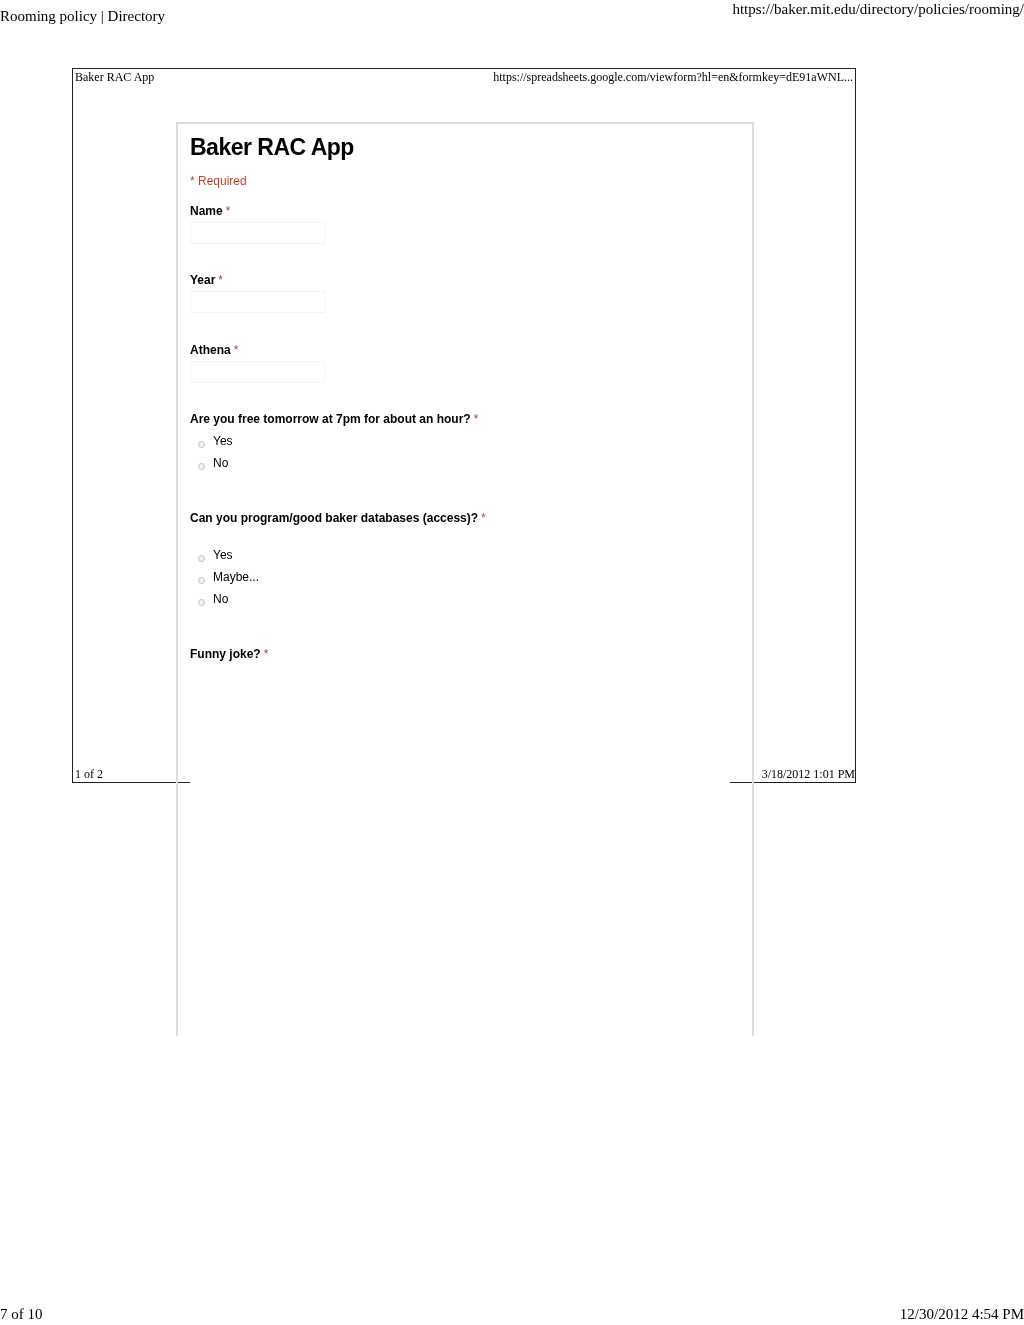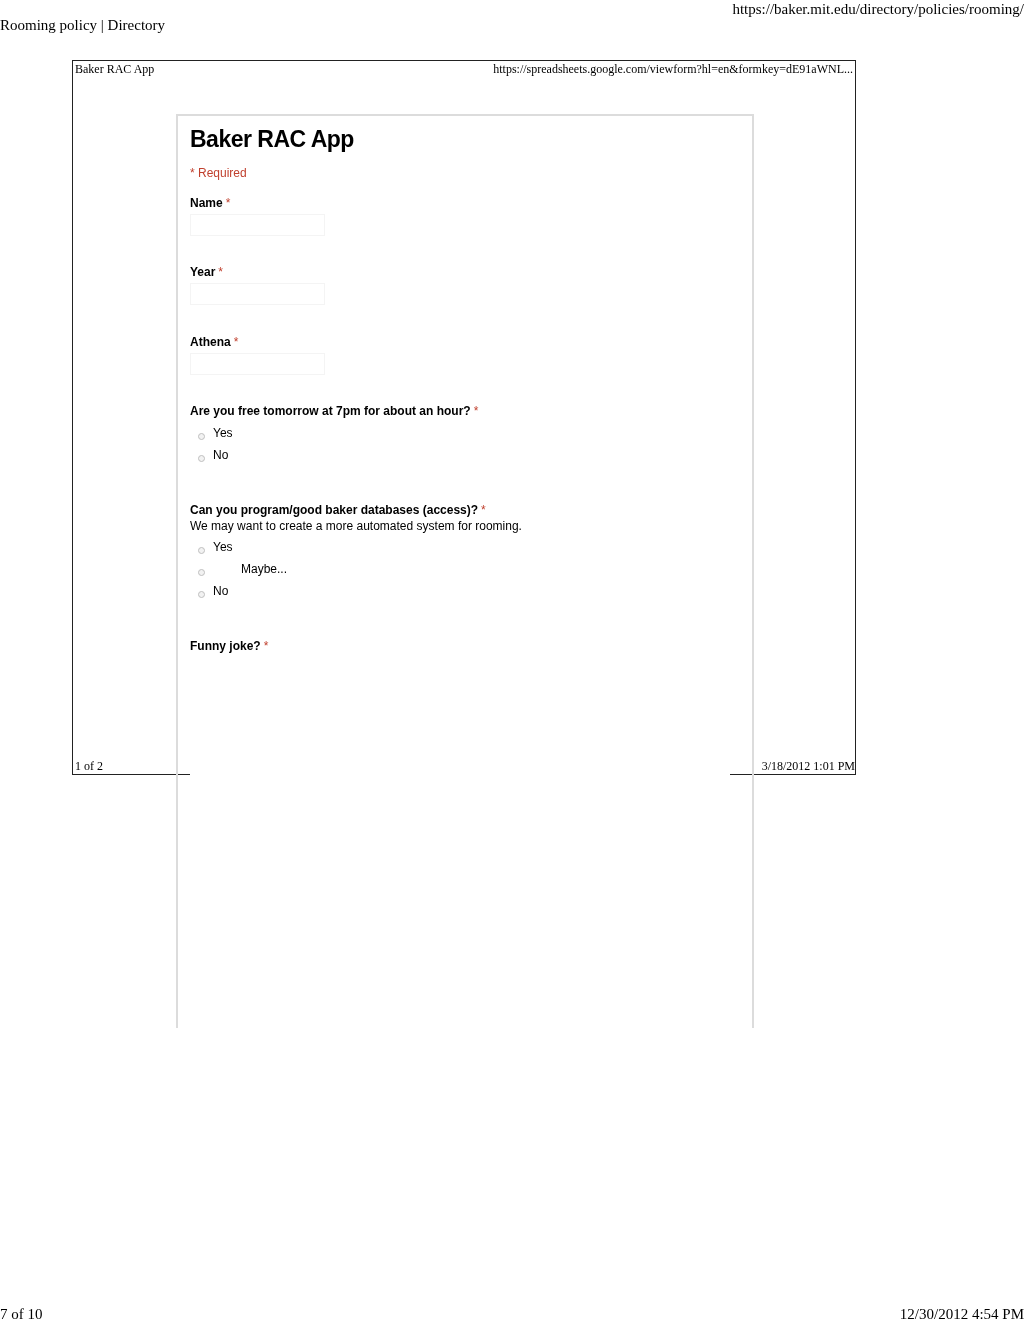--- a/index.html
+++ b/index.html
@@ -1,23 +1,23 @@
 <!DOCTYPE html>
 <html><head>
   <meta charset="utf-8">
   <style>
     html, body { margin: 0; padding: 0; background: #ffffff; }
     body { width: 1024px; height: 1325px; position: relative; overflow: hidden; font-family: "Liberation Serif", serif; color: #000; }
 
-    .print-header-left { position: absolute; left: 0; top: 17px; font-size: 15px; font-family: "Liberation Serif", serif; text-align: center; }
+    .print-header-left { position: absolute; left: 0; top: 8px; font-size: 15px; font-family: "Liberation Serif", serif; text-align: center; }
     .print-header-right { position: absolute; right: 0; top: 1px; font-size: 15px; font-family: "Liberation Serif", serif; }
     .print-footer-left { position: absolute; left: 0; top: 1306px; font-size: 15px; font-family: "Liberation Serif", serif; }
     .print-footer-right { position: absolute; right: 0; top: 1306px; font-size: 15px; font-family: "Liberation Serif", serif; }
 
-    .snapshot { position: absolute; left: 72px; top: 60px; width: 784px; height: 715px; border: 1.5px solid #222; box-sizing: border-box; background: #fff; }
+    .snapshot { position: absolute; left: 72px; top: 68px; width: 784px; height: 715px; border: 1.5px solid #222; box-sizing: border-box; background: #fff; }
     .snap-title { position: absolute; left: 2px; top: 1px; font-size: 12px; font-family: "Liberation Serif", serif; }
     .snap-url { position: absolute; right: 2px; top: 1px; font-size: 12px; font-family: "Liberation Serif", serif; }
     .snap-page { position: absolute; left: 2px; bottom: 0px; font-size: 12px; font-family: "Liberation Serif", serif; }
     .snap-date { position: absolute; right: 0px; bottom: 0px; font-size: 12px; font-family: "Liberation Serif", serif; }
 
     .form-card { position: absolute; left: 103px; top: 53px; width: 578px; height: 914px; border-left: 2px solid #dcdcdc; border-right: 2px solid #dcdcdc; border-top: 2px solid #dcdcdc; box-sizing: border-box; font-family: "Liberation Sans", sans-serif; }
 
     .form-title { position: absolute; left: 12px; top: 10px; font-size: 23px; font-weight: bold; letter-spacing: -0.5px; }
     .required-note { position: absolute; left: 12px; top: 50px; font-size: 12px; color: #c0402e; }
 
@@ -68,26 +68,25 @@
       <span>Yes</span>
     </div>
     <div class="radio-row" style="top:332px;">
       <span class="radio"></span>
       <span>No</span>
     </div>
 
     <div class="q-label" style="top:387px;">
       <span>Can you program/good baker databases (access)?</span><span class="req-star">*</span>
     </div>
-    <div class="q-help" style="top:403px;">We may want to create a more automated system for rooming.</div>
     <div class="radio-row" style="top:424px;">
       <span class="radio"></span>
       <span>Yes</span>
     </div>
-    <div class="radio-row" style="top:446px;gap:28px;">
+    <div class="radio-row" style="top:446px;">
       <span class="radio"></span>
       <span>Maybe...</span>
     </div>
     <div class="radio-row" style="top:468px;">
       <span class="radio"></span>
       <span>No</span>
     </div>
 
     <div class="q-label" style="top:523px;">
       <span>Funny joke?</span><span class="req-star">*</span>

